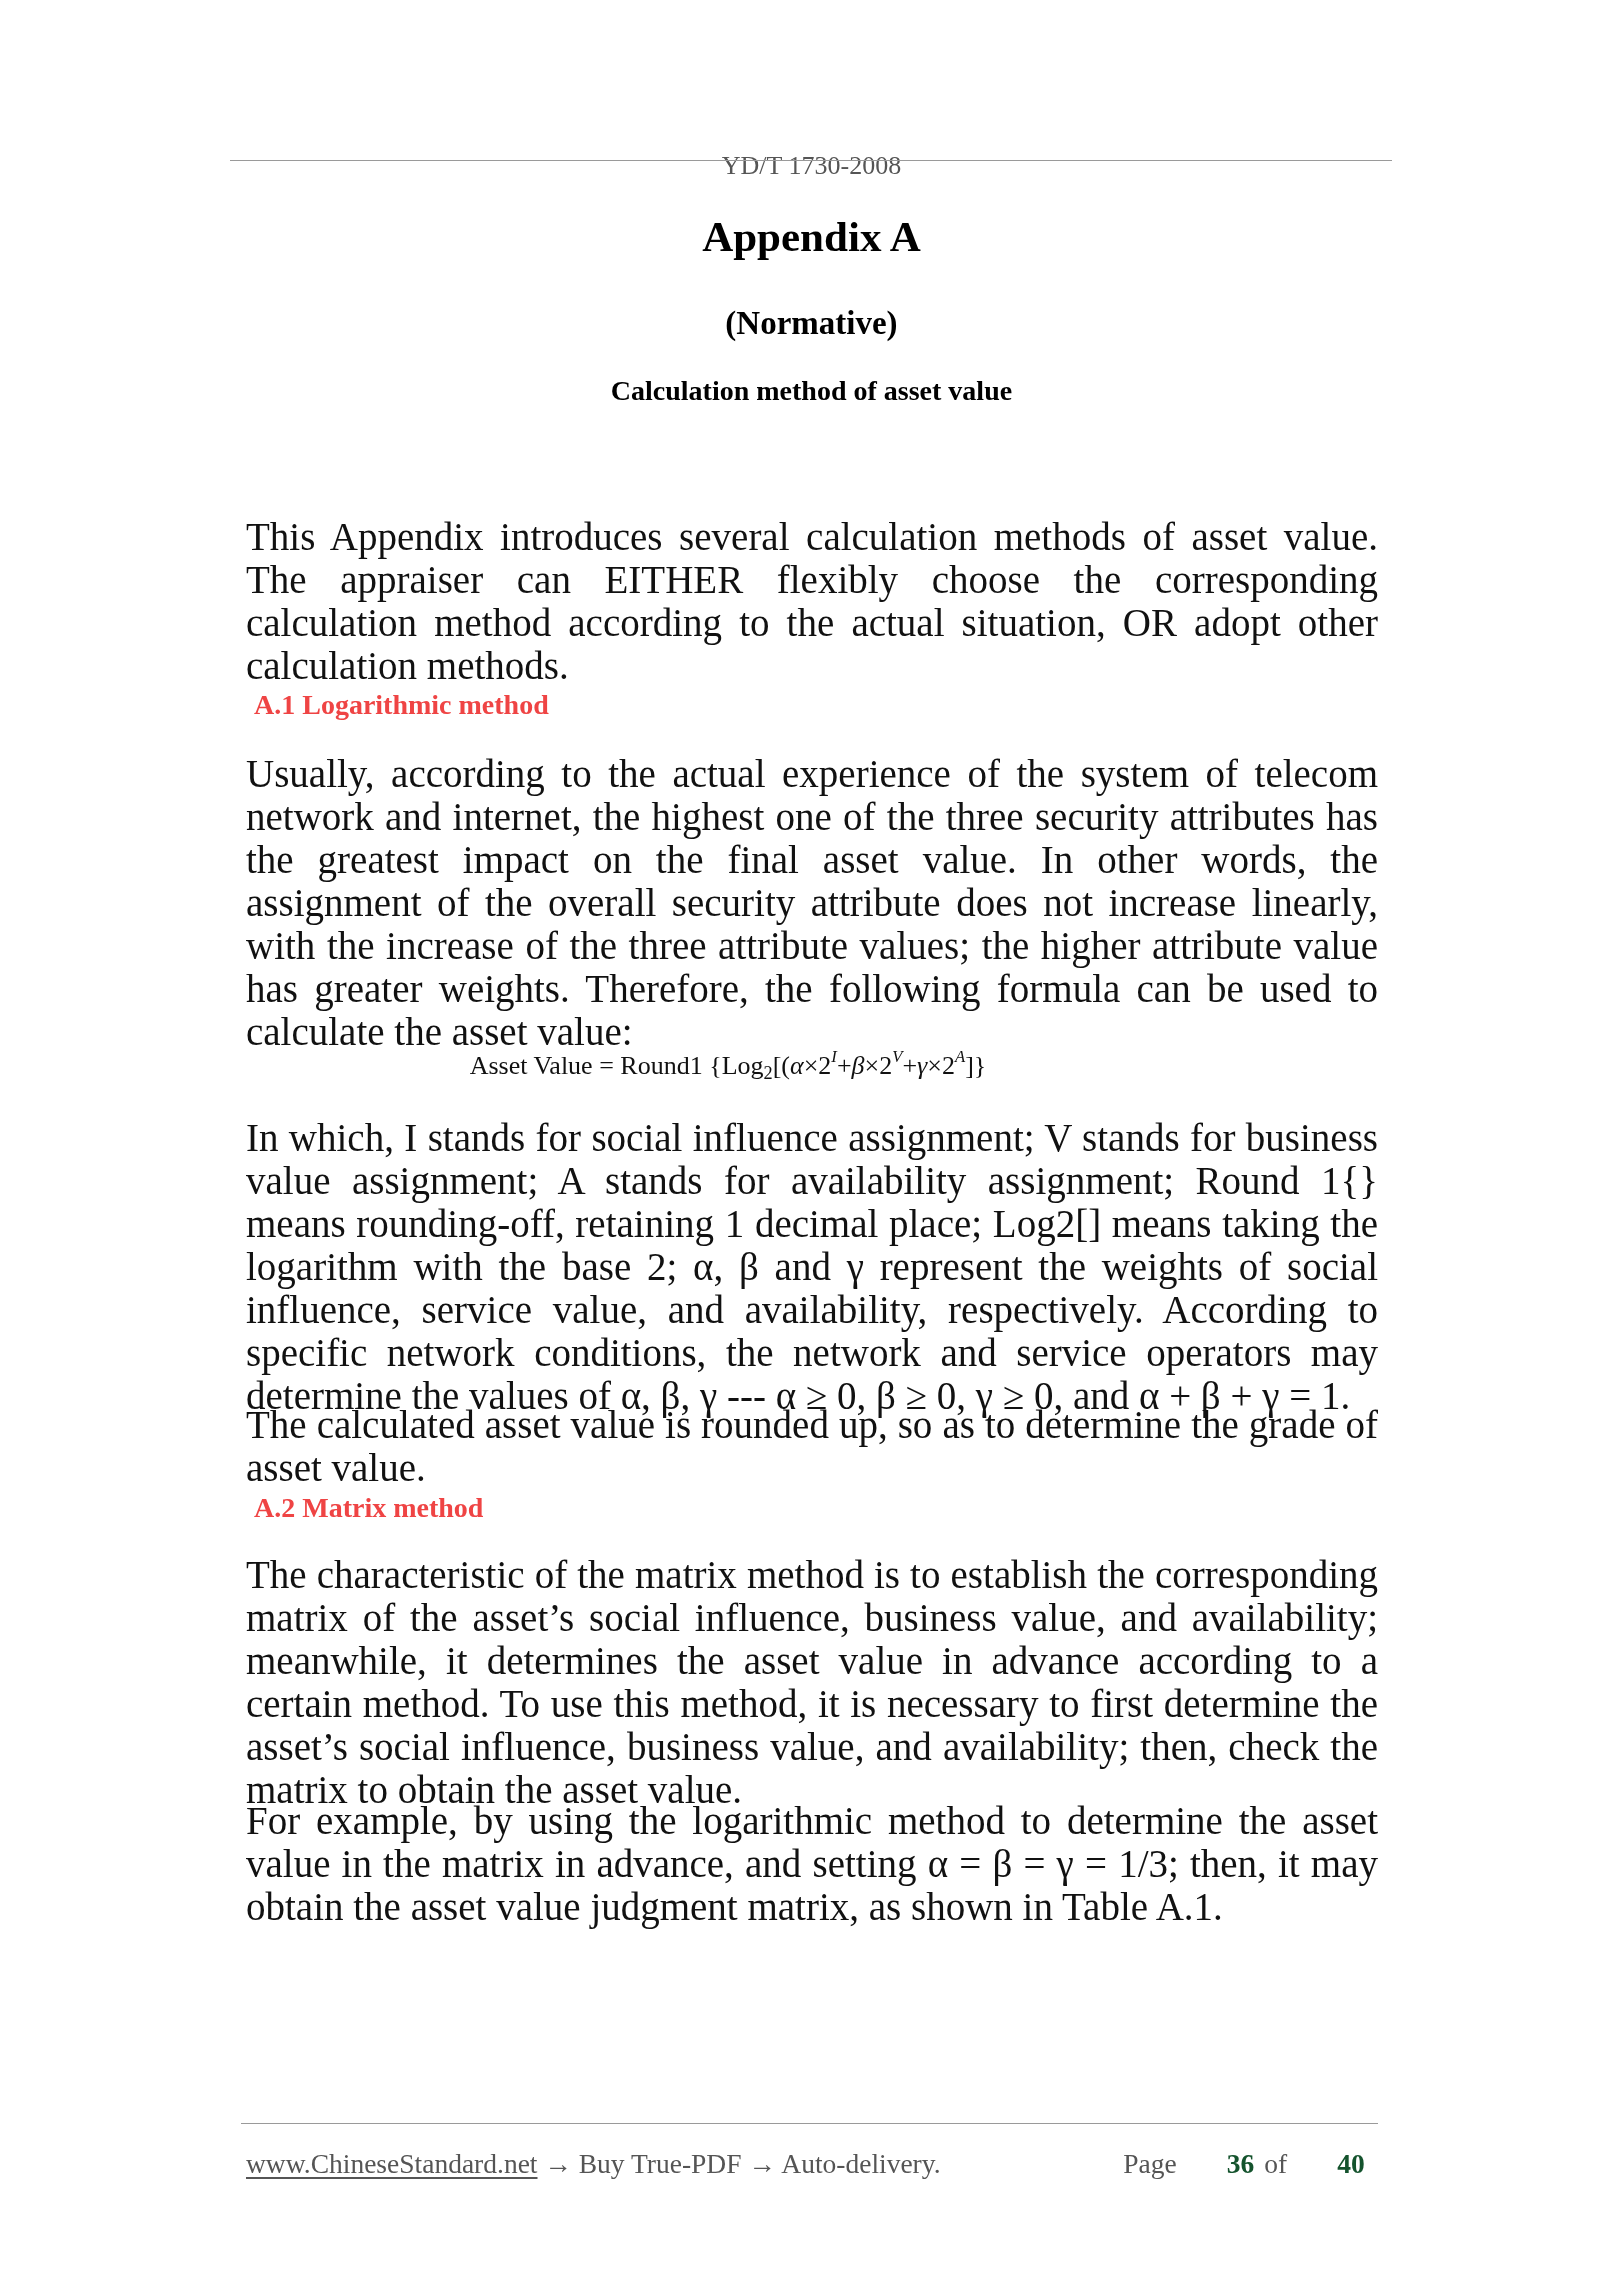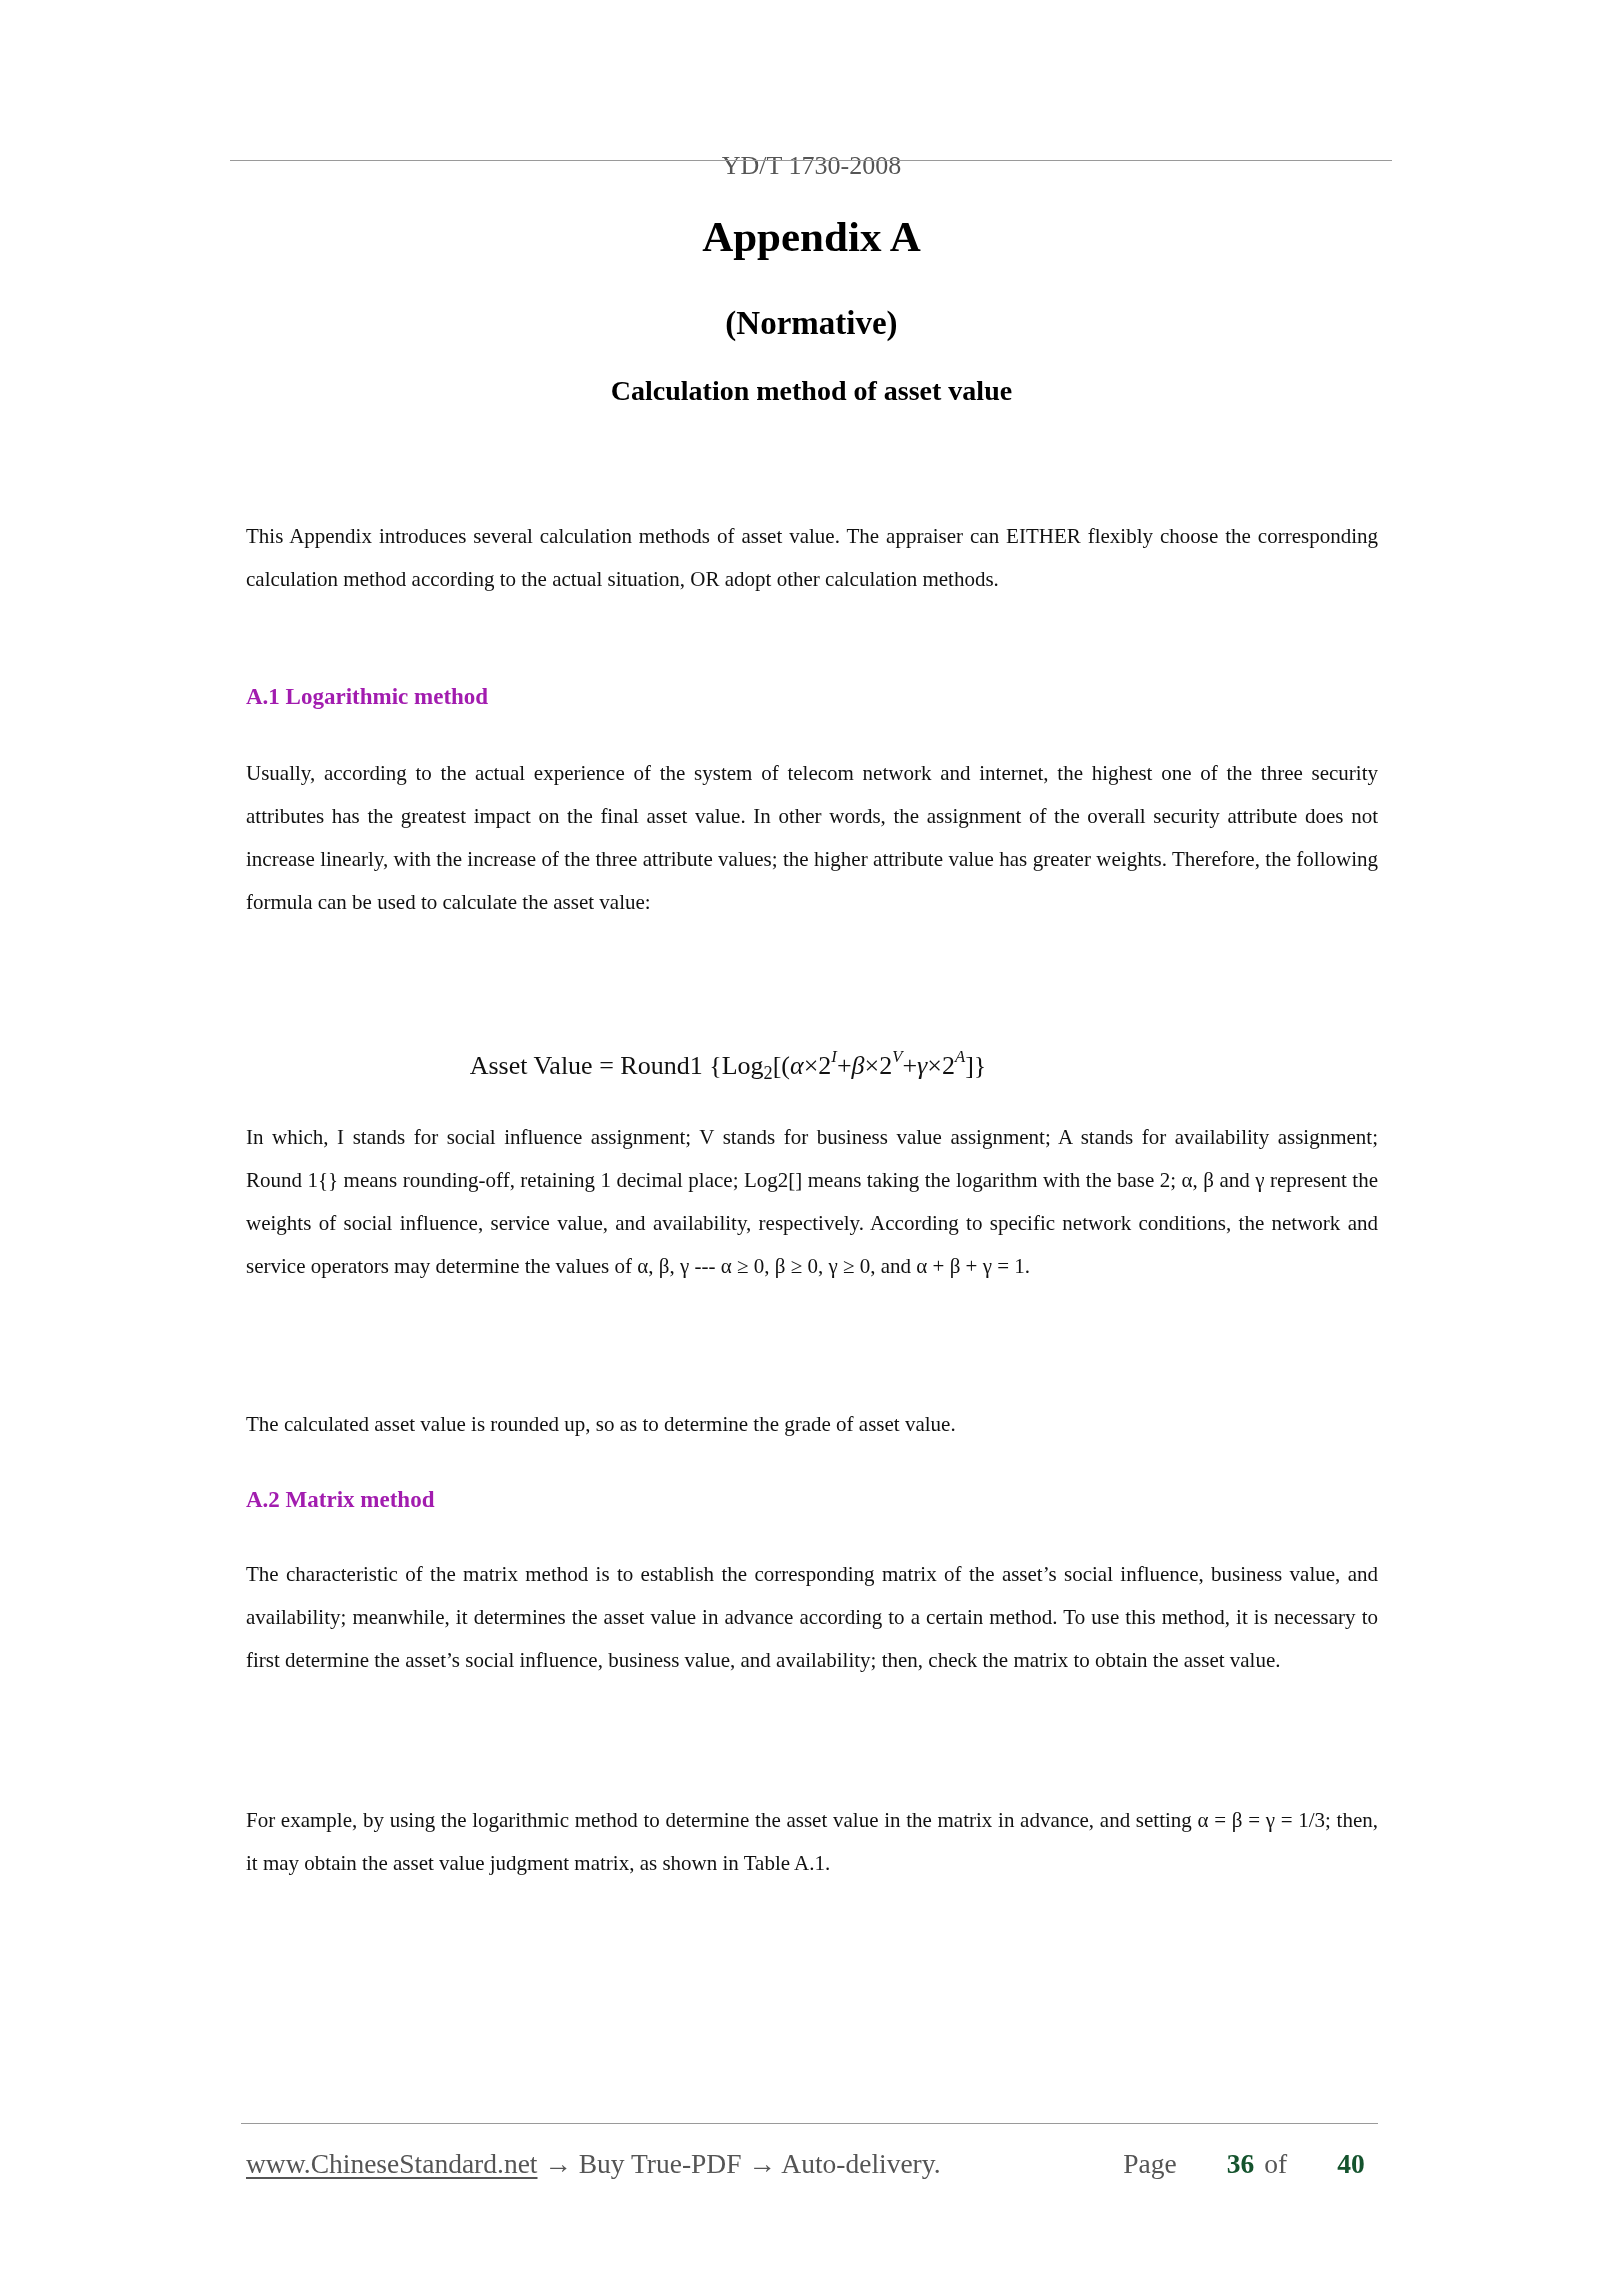--- a/index.html
+++ b/index.html
@@ -14,24 +14,24 @@
     font-size: 26px; line-height: 33px; color: #555555; margin-top: 47px;
   }
   .header-rule { left: 230px; width: 1162px; top: 160px; height: 0; border-top: 1.7px solid #9a9a9a; }
   .title { left: 0; width: 1623px; text-align: center; font-weight: bold; color: #000; }
   .t1 { top: 210px; font-size: 43px; line-height: 53px; }
   .t2 { top: 302px; font-size: 33px; line-height: 42px; }
   .t3 { top: 372px; font-size: 28px; line-height: 37px; }
 
   .col { left: 246px; width: 1132px; }
   .para {
-    font-size: 21px; line-height: 43px; text-align: justify; margin: 0;
+    font-size: 39px; line-height: 43px; text-align: justify; margin: 0;
     color: #111;
   }
-  .h2 { font-size: 23px; line-height: 43px; font-weight: bold; margin: 0; color: #a21caf; }
+  .h2 { font-size: 28px; line-height: 43px; font-weight: bold; margin: 8px; color: #ef4444; }
 
   .formula {
     left: 0; width: 1456px; top: 1047px; text-align: center;
     font-size: 26px; line-height: 37px; color: #111;
   }
   .formula sup { font-size: 16.7px; font-style: italic; vertical-align: 11.7px; line-height: 0; }
   .formula sub { font-size: 18.3px; vertical-align: -5px; line-height: 0; }
   .formula i { font-style: italic; }
 
   .footer-rule { left: 241px; width: 1137px; top: 2123px; height: 0; border-top: 1.7px solid #9a9a9a; }

